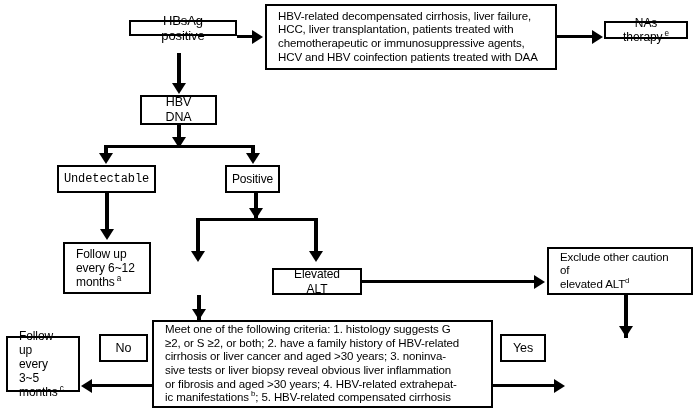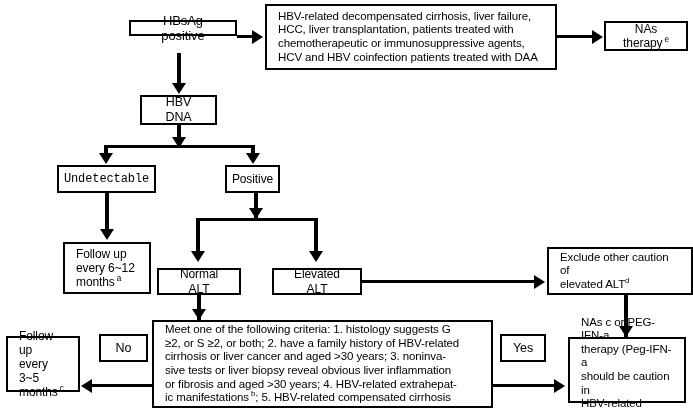--- a/index.html
+++ b/index.html
@@ -100,21 +100,21 @@
 
   <div class="box left" style="left:265px; top:4px; width:292px; height:66px; font-size:11.5px;">
     <span class="txt">
       <span>HBV-related decompensated cirrhosis, liver failure,</span><br>
       <span>HCC, liver transplantation, patients treated with</span><br>
       <span>chemotherapeutic or immunosuppressive agents,</span><br>
       <span>HCV and HBV coinfection patients treated with DAA</span>
     </span>
   </div>
 
-  <div class="box center" style="left:604px; top:21px; width:84px; height:30px; font-size:12px;">
+  <div class="box center" style="left:604px; top:21px; width:84px; height:18px; font-size:12px;">
     <span class="txt"><span>NAs therapy</span><sup class="sp">e</sup></span>
   </div>
 
   <div class="box center" style="left:140px; top:95px; width:77px; height:30px; font-size:12.5px;">
     <span class="txt">HBV DNA</span>
   </div>
 
   <div class="box center" style="left:57px; top:165px; width:99px; height:28px; font-size:12px;font-family:Liberation Mono, monospace;">
     <span class="txt">Undetectable</span>
   </div>
@@ -124,23 +124,20 @@
   </div>
 
   <div class="box left" style="left:63px; top:242px; width:88px; height:52px; font-size:12px;">
     <span class="txt">
       <span>Follow up</span><br>
       <span>every 6~12</span><br>
       <span>months</span><sup class="sp">a</sup>
     </span>
   </div>
 
-  <div class="box center" style="left:157px; top:268px; width:84px; height:27px; font-size:12px;">
-    <span class="txt">Normal ALT</span>
-  </div>
 
   <div class="box center" style="left:272px; top:268px; width:90px; height:27px; font-size:12px;">
     <span class="txt">Elevated ALT</span>
   </div>
 
   <div class="box left" style="left:547px; top:247px; width:146px; height:48px; font-size:11.5px;">
     <span class="txt">
       <span>Exclude other caution of</span><br>
       <span>elevated ALT</span><sup>d</sup>
     </span>
@@ -158,28 +155,20 @@
   </div>
 
   <div class="box left" style="left:6px; top:336px; width:74px; height:56px; font-size:12px;">
     <span class="txt">
       <span>Follow up</span><br>
       <span>every 3~5</span><br>
       <span>months</span><sup class="sp">c</sup>
     </span>
   </div>
 
-  <div class="box left" style="left:568px; top:337px; width:118px; height:66px; font-size:11.5px;">
-    <span class="txt">
-      <span>NAs c or PEG-IFN-a</span><br>
-      <span>therapy (Peg-IFN-a</span><br>
-      <span>should be caution in</span><br>
-      <span>HBV-related cirrhosis</span>
-    </span>
-  </div>
 
   <div class="box center" style="left:99px; top:334px; width:49px; height:28px; font-size:12.5px;">
     <span class="txt">No</span>
   </div>
 
   <div class="box center" style="left:500px; top:334px; width:46px; height:28px; font-size:12.5px;">
     <span class="txt">Yes</span>
   </div>
 
   <div class="hline" style="left:237px; top:35px; width:19px;"></div>

